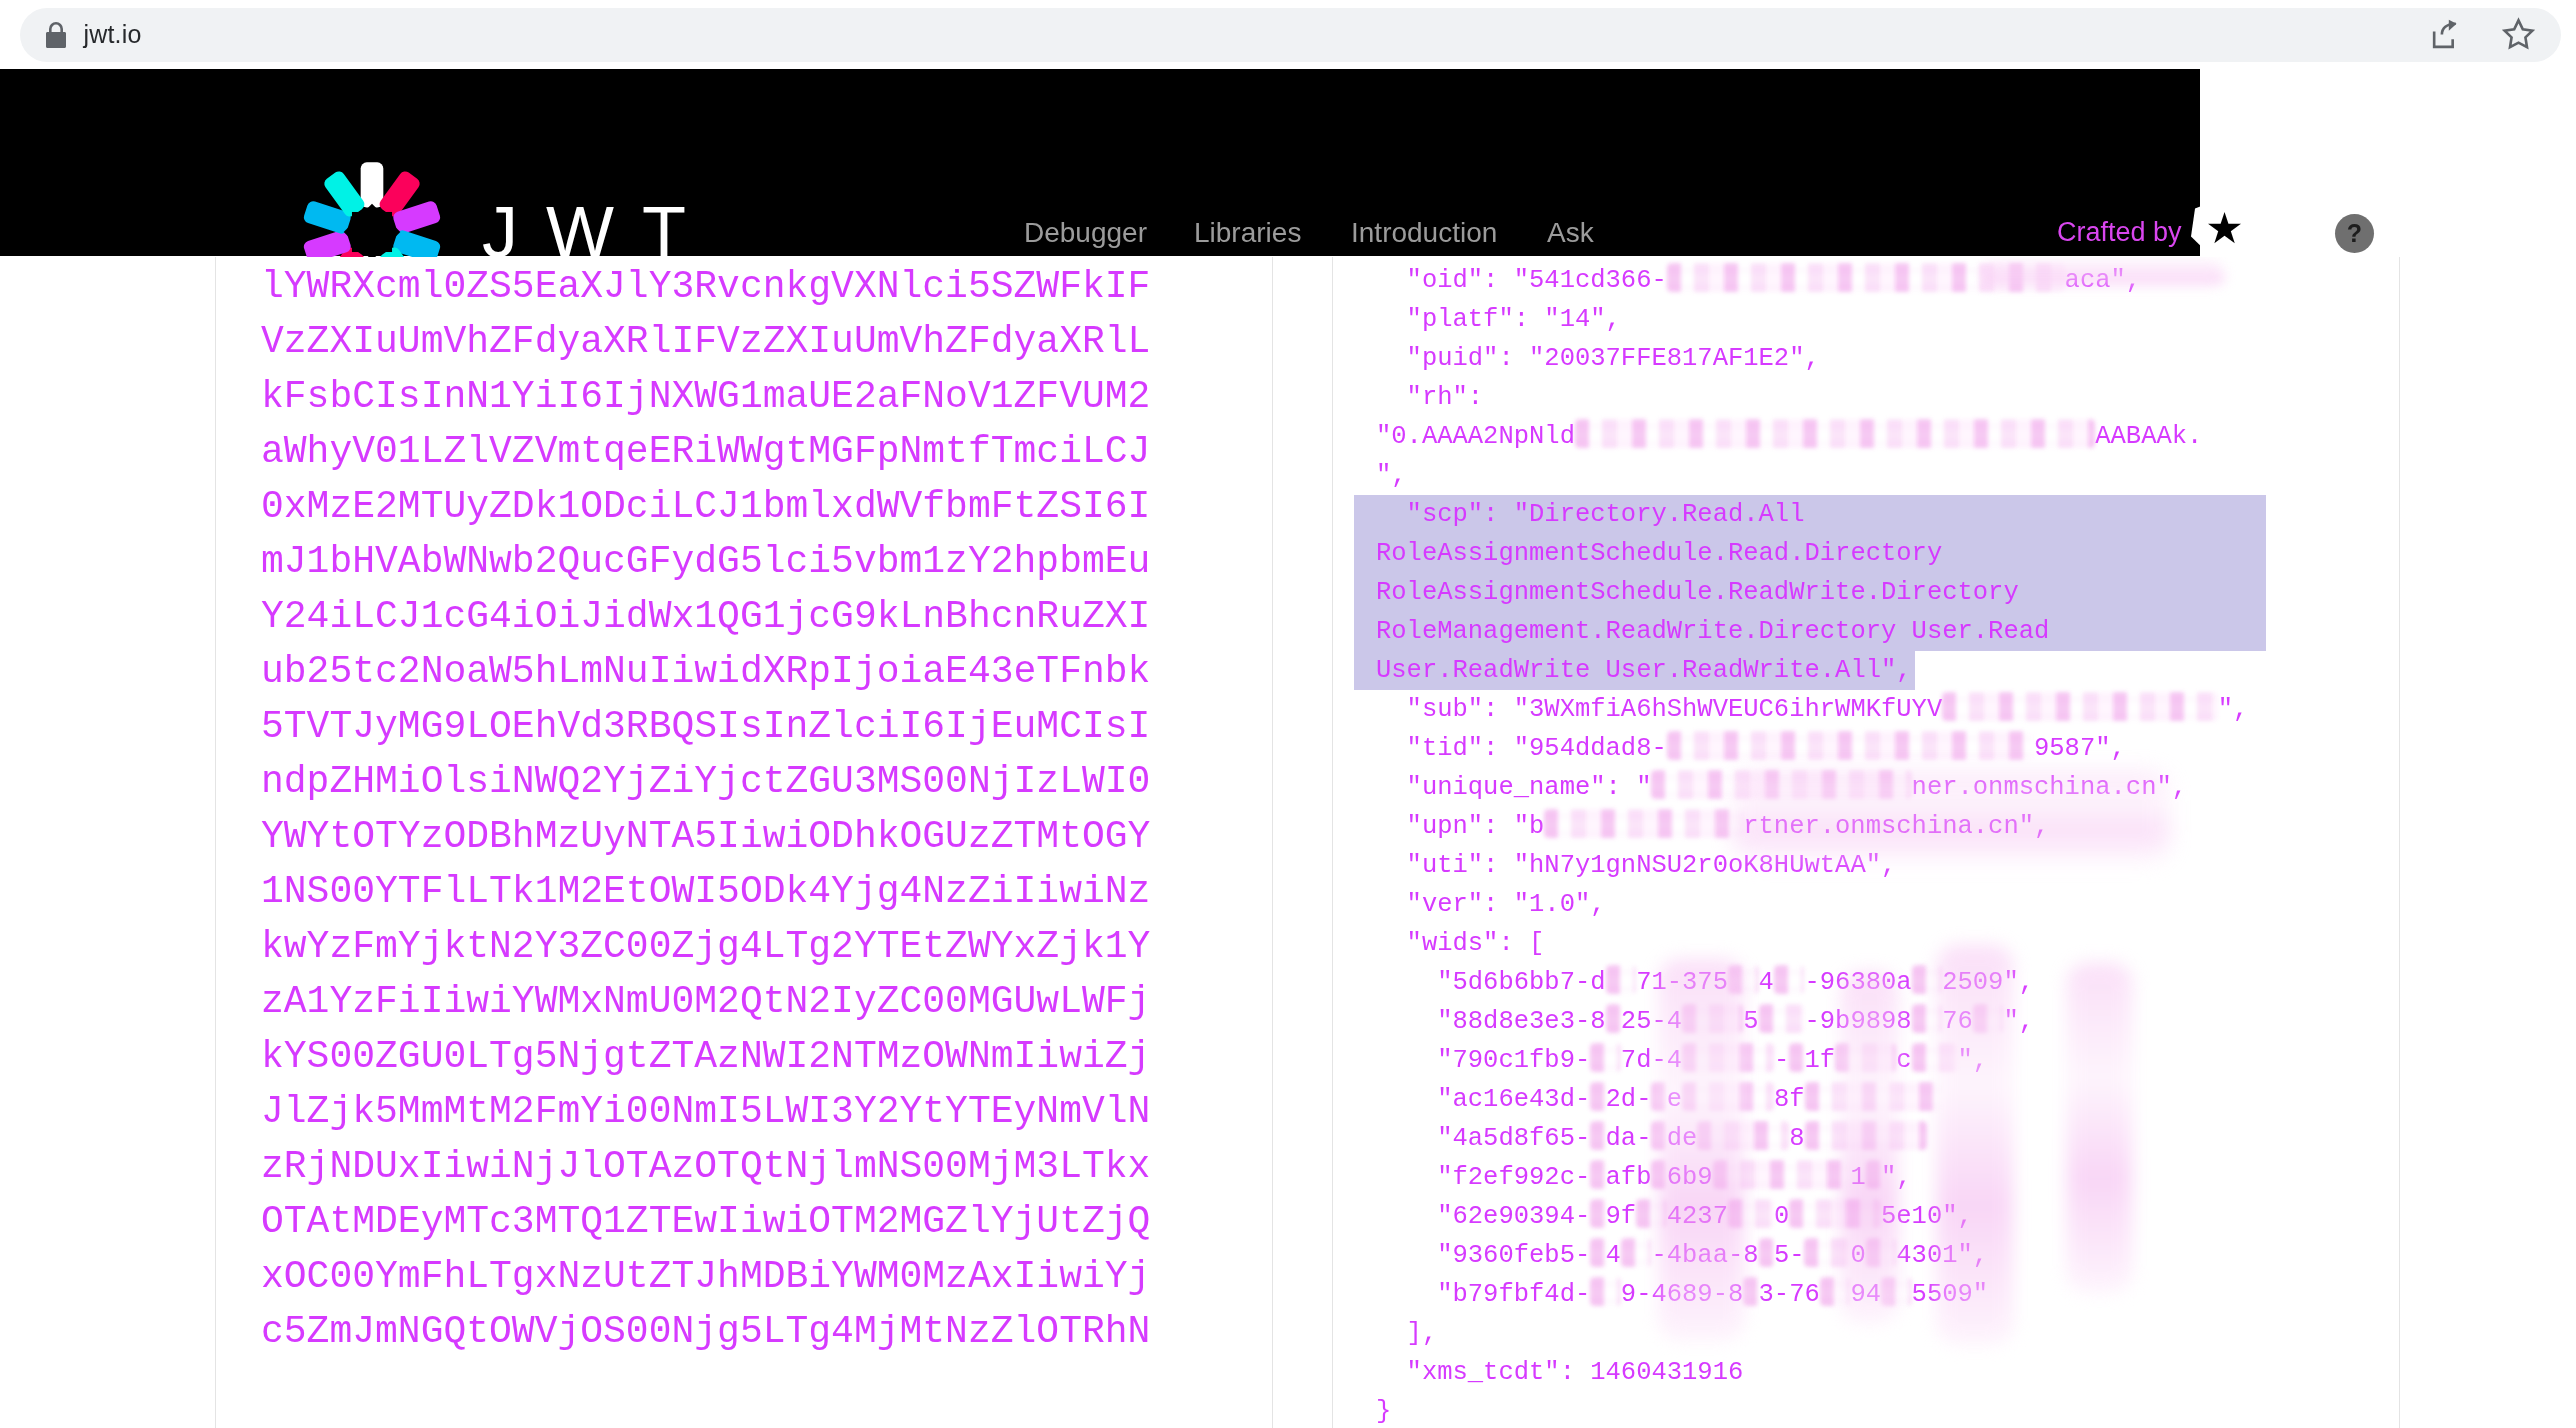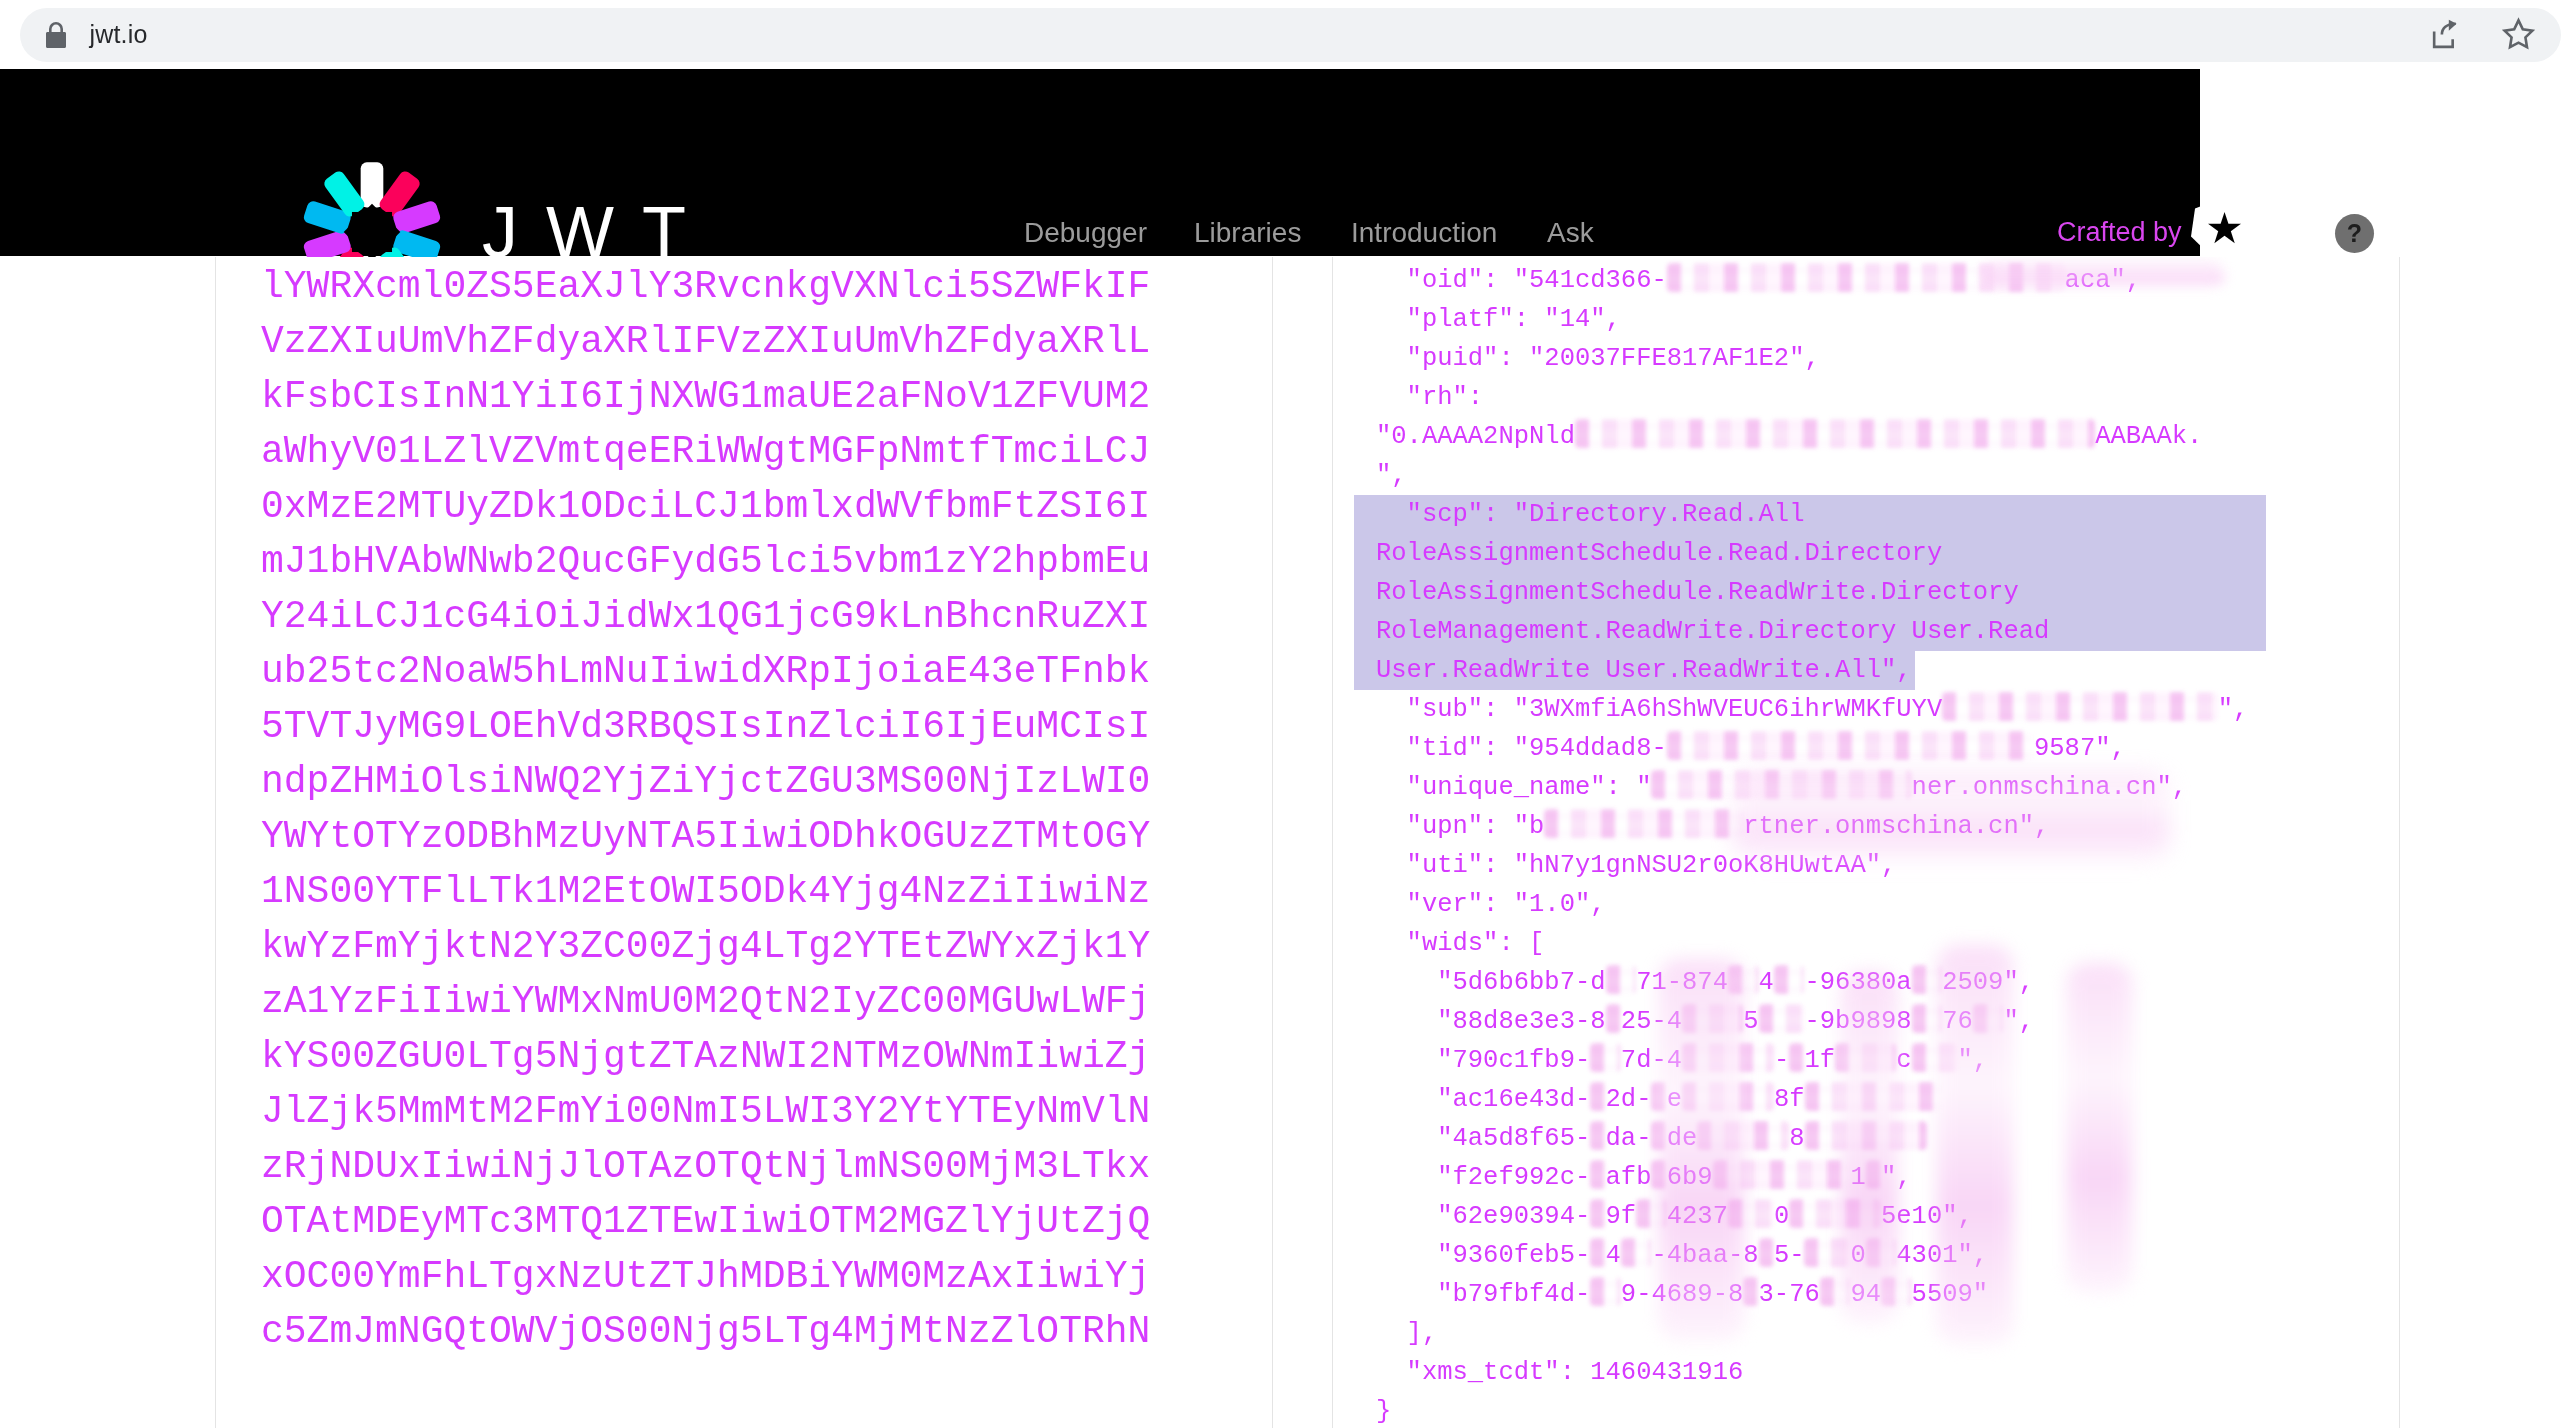--- a/index.html
+++ b/index.html
@@ -3,21 +3,21 @@
 <meta charset="utf-8">
 <style>
   html,body{margin:0;padding:0;background:#ffffff;}
   body{width:2576px;height:1429px;overflow:hidden;font-family:"Liberation Sans",sans-serif;}
   .screen{position:relative;width:2576px;height:1429px;background:#fff;overflow:hidden;}
 
   
   .chrome{position:absolute;left:0;top:0;width:2576px;height:69px;background:#fff;display:flex;align-items:center;}
   .omnibox{margin-left:20.4px;width:2541px;height:54px;background:#f0f2f4;border-radius:27px;display:flex;align-items:center;padding:0 24px;box-sizing:border-box;}
   .lock{width:24px;height:28px;flex:0 0 auto;}
-  .url{margin-left:21px;font-size:25px;color:#27292c;letter-spacing:0.2px;}
+  .url{margin-left:15px;font-size:25px;color:#27292c;letter-spacing:0.2px;}
   .obx-spacer{flex:1;}
   .obx-ic{width:37px;height:37px;margin-left:35px;flex:0 0 auto;cursor:pointer;}
 
   
   .hdr{position:absolute;left:0;top:69px;width:2200px;height:187px;background:#000;}
   .pinwheel{position:absolute;left:298px;top:89px;width:148px;height:148px;}
   .wordmark{position:absolute;left:482px;top:126px;color:#fff;font-size:72px;font-weight:500;letter-spacing:28px;line-height:74px;}
   .navlink{position:absolute;top:148px;color:#9b9b9b;font-size:28px;cursor:pointer;line-height:31.5px;}
   .nav0{left:1024px}.nav1{left:1194px}.nav2{left:1351px}.nav3{left:1547px}
   .crafted{position:absolute;left:2057px;top:148px;color:#d946ef;font-size:27px;line-height:31.5px;}
@@ -149,21 +149,21 @@
         <div class="jline hlfull"><span>RoleAssignmentSchedule.ReadWrite.Directory</span></div>
         <div class="jline hlfull"><span>RoleManagement.ReadWrite.Directory User.Read</span></div>
         <div class="jline hlend"><span>User.ReadWrite User.ReadWrite.All",</span></div>
         <div class="jline"><span>  "sub": "3WXmfiA6hShWVEUC6ihrWMKfUYV</span><span class="redact" style="width: 18ch;"></span><span>",</span></div>
         <div class="jline"><span>  "tid": "954ddad8-</span><span class="redact" style="width: 24ch;"></span><span>9587",</span></div>
         <div class="jline"><span>  "unique_name": "</span><span class="redact" style="width: 17ch;"></span><span>ner.onmschina.cn",</span></div>
         <div class="jline"><span>  "upn": "b</span><span class="redact" style="width: 13ch;"></span><span>rtner.onmschina.cn",</span></div>
         <div class="jline"><span>  "uti": "hN7y1gnNSU2r0oK8HUwtAA",</span></div>
         <div class="jline"><span>  "ver": "1.0",</span></div>
         <div class="jline"><span>  "wids": [</span></div>
-        <div class="jline"><span>    "5d6b6bb7-d</span><span class="redact" style="width: 2ch;"></span><span>71-874</span><span class="redact" style="width: 2ch;"></span><span>4</span><span class="redact" style="width: 2ch;"></span><span>-96380a</span><span class="redact" style="width: 2ch;"></span><span>2509",</span></div>
+        <div class="jline"><span>    "5d6b6bb7-d</span><span class="redact" style="width: 2ch;"></span><span>71-375</span><span class="redact" style="width: 2ch;"></span><span>4</span><span class="redact" style="width: 2ch;"></span><span>-96380a</span><span class="redact" style="width: 2ch;"></span><span>2509",</span></div>
         <div class="jline"><span>    "88d8e3e3-8</span><span class="redact" style="width: 1ch;"></span><span>25-4</span><span class="redact" style="width: 4ch;"></span><span>5</span><span class="redact" style="width: 3ch;"></span><span>-9b9898</span><span class="redact" style="width: 2ch;"></span><span>76</span><span class="redact" style="width: 2ch;"></span><span>",</span></div>
         <div class="jline"><span>    "790c1fb9-</span><span class="redact" style="width: 2ch;"></span><span>7d-4</span><span class="redact" style="width: 6ch;"></span><span>-</span><span class="redact" style="width: 1ch;"></span><span>1f</span><span class="redact" style="width: 4ch;"></span><span>c</span><span class="redact" style="width: 3ch;"></span><span>",</span></div>
         <div class="jline"><span>    "ac16e43d-</span><span class="redact" style="width: 1ch;"></span><span>2d-</span><span class="redact" style="width: 1ch;"></span><span>e</span><span class="redact" style="width: 6ch;"></span><span>8f</span><span class="redact" style="width: 9ch;"></span></div>
         <div class="jline"><span>    "4a5d8f65-</span><span class="redact" style="width: 1ch;"></span><span>da-</span><span class="redact" style="width: 1ch;"></span><span>de</span><span class="redact" style="width: 6ch;"></span><span>8</span><span class="redact" style="width: 8ch;"></span></div>
         <div class="jline"><span>    "f2ef992c-</span><span class="redact" style="width: 1ch;"></span><span>afb</span><span class="redact" style="width: 1ch;"></span><span>6b9</span><span class="redact" style="width: 9ch;"></span><span>1</span><span class="redact" style="width: 1ch;"></span><span>",</span></div>
         <div class="jline"><span>    "62e90394-</span><span class="redact" style="width: 1ch;"></span><span>9f</span><span class="redact" style="width: 2ch;"></span><span>4237</span><span class="redact" style="width: 3ch;"></span><span>0</span><span class="redact" style="width: 6ch;"></span><span>5e10",</span></div>
         <div class="jline"><span>    "9360feb5-</span><span class="redact" style="width: 1ch;"></span><span>4</span><span class="redact" style="width: 2ch;"></span><span>-4baa-8</span><span class="redact" style="width: 1ch;"></span><span>5-</span><span class="redact" style="width: 3ch;"></span><span>0</span><span class="redact" style="width: 2ch;"></span><span>4301",</span></div>
         <div class="jline"><span>    "b79fbf4d-</span><span class="redact" style="width: 2ch;"></span><span>9-4689-8</span><span class="redact" style="width: 1ch;"></span><span>3-76</span><span class="redact" style="width: 2ch;"></span><span>94</span><span class="redact" style="width: 2ch;"></span><span>5509"</span></div>
         <div class="jline"><span>  ],</span></div>
         <div class="jline"><span>  "xms_tcdt": 1460431916</span></div>

